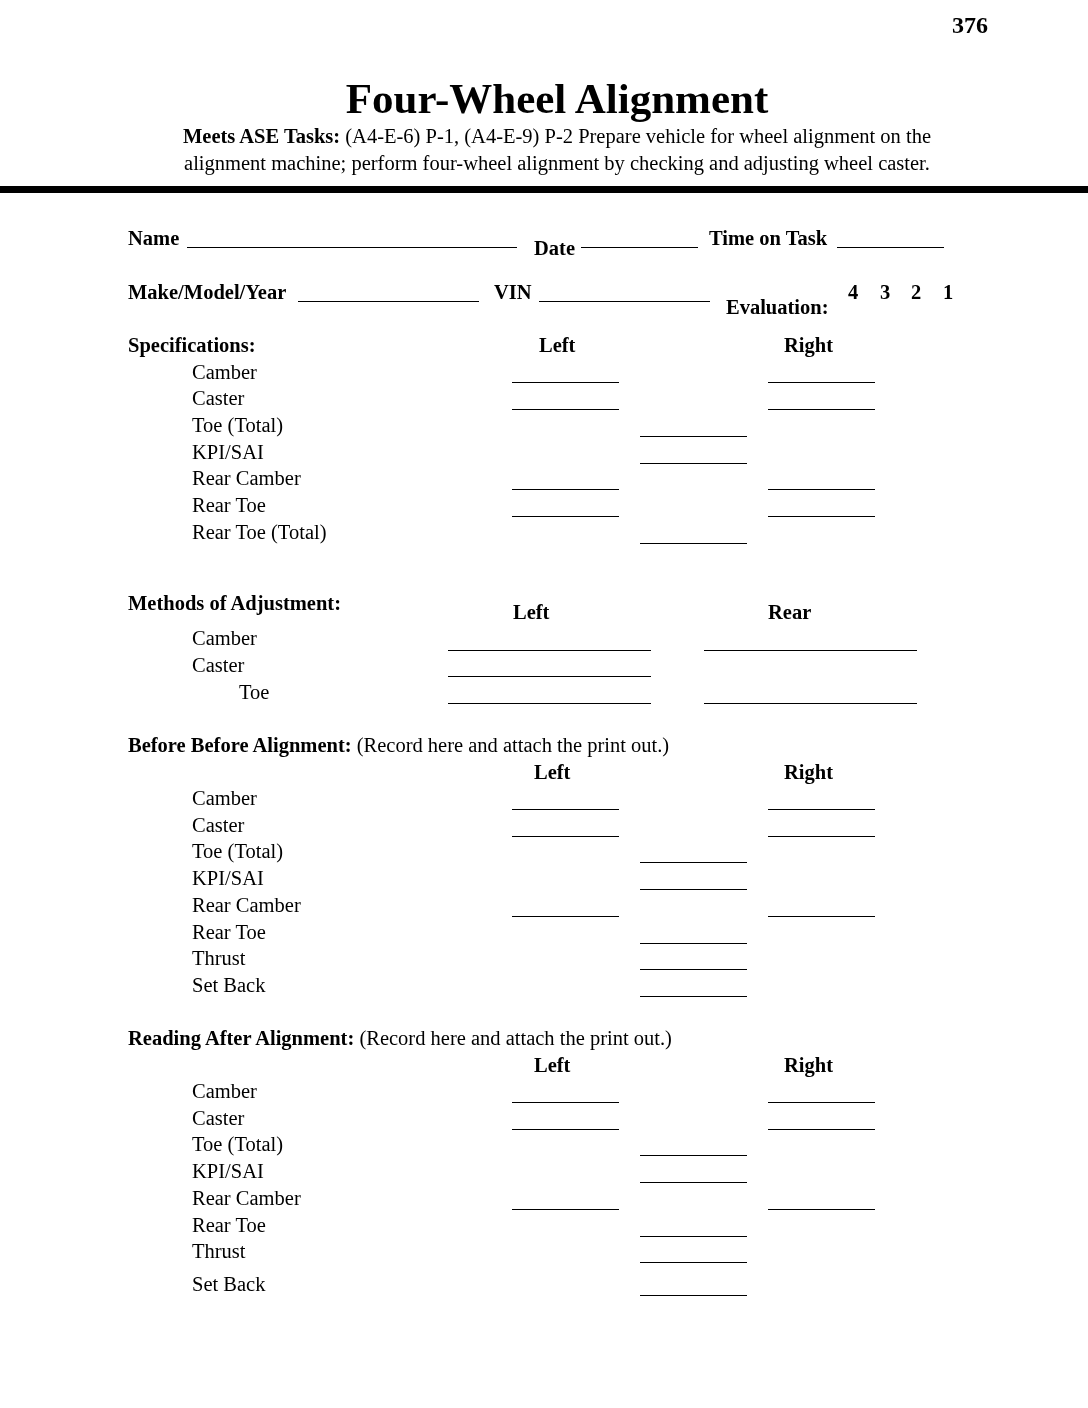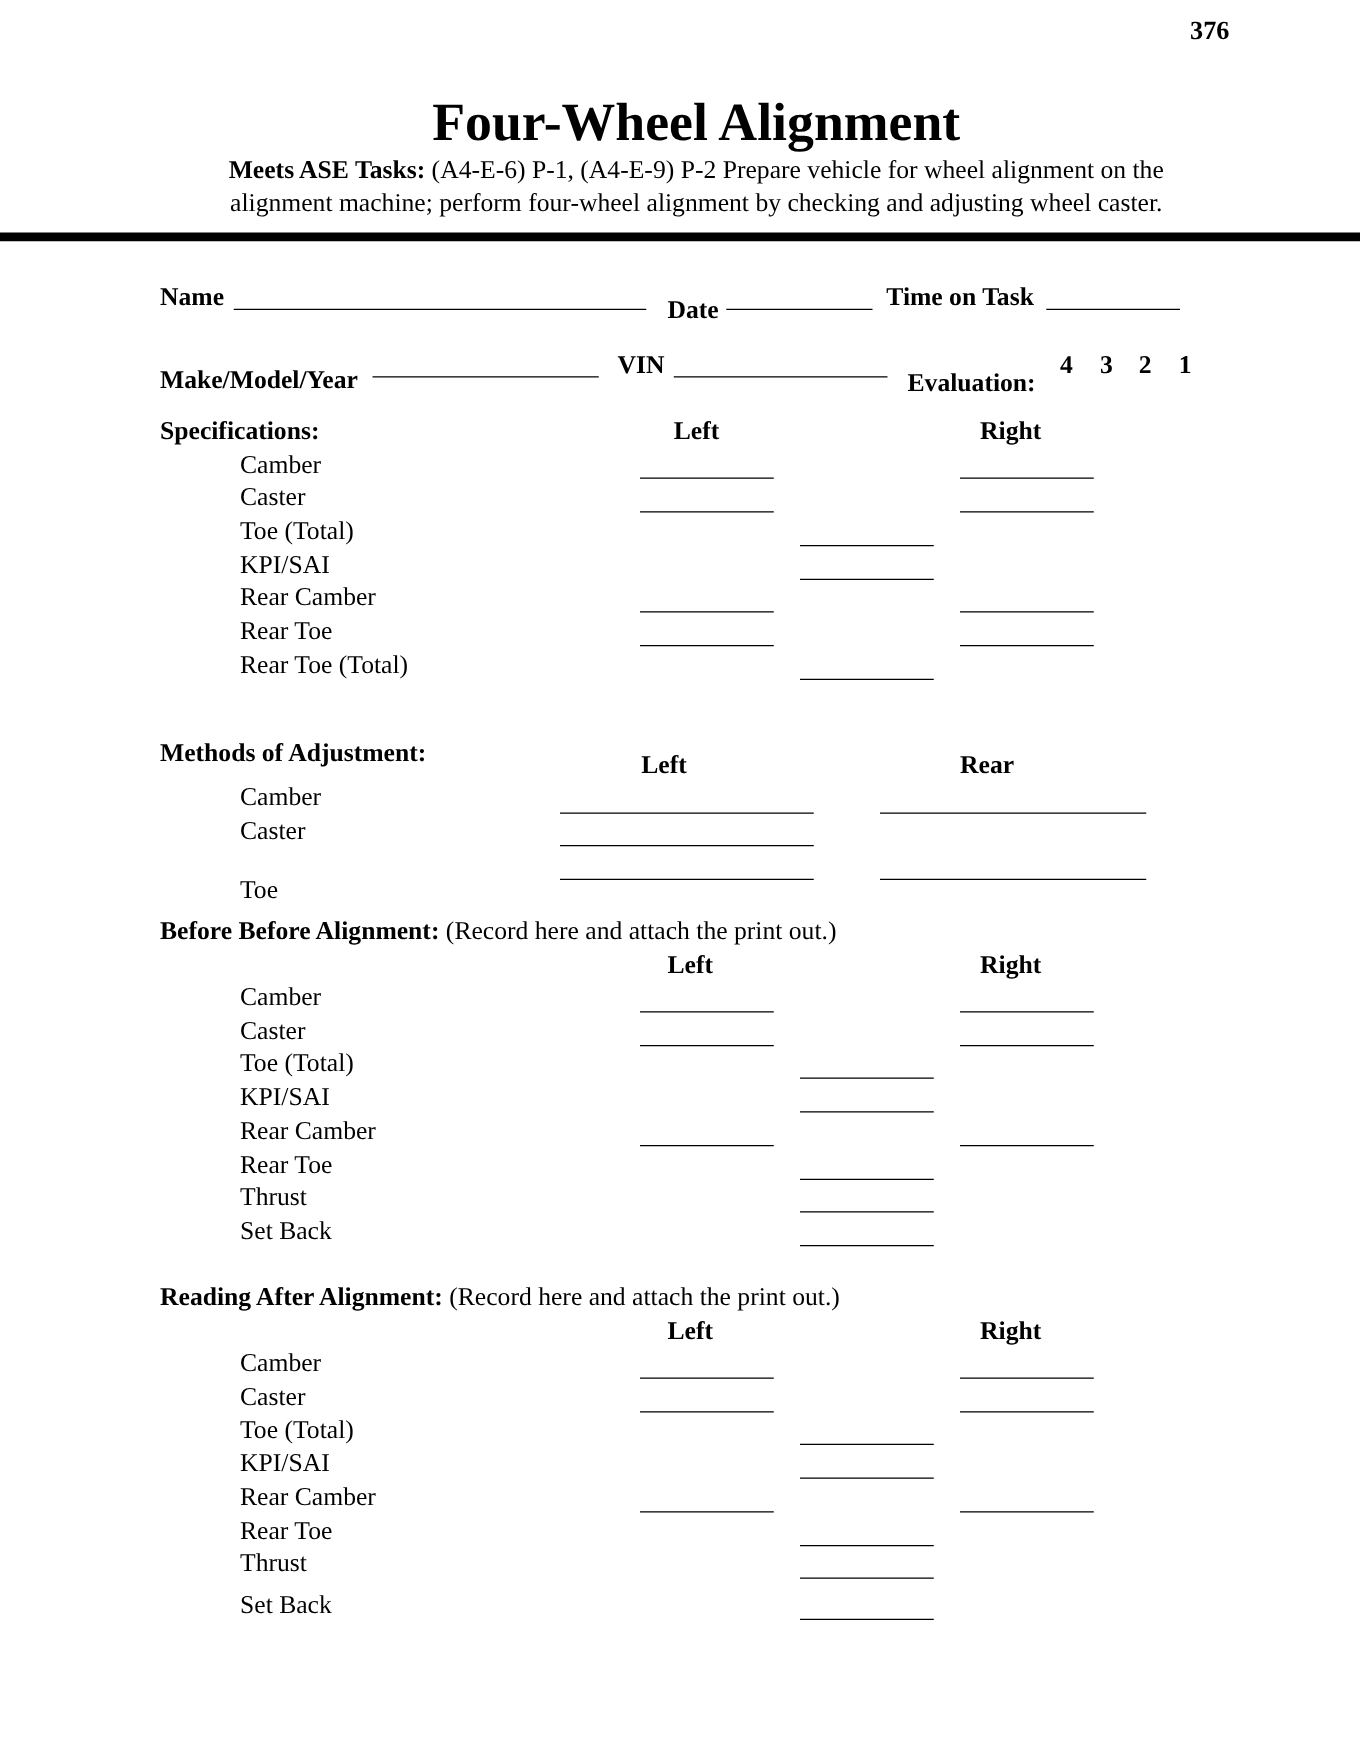--- a/index.html
+++ b/index.html
@@ -1,20 +1,20 @@
 <!DOCTYPE html>
 <html><head>
 <meta charset="utf-8">
 <style>
   html, body { margin: 0; padding: 0; background: #ffffff; }
   body { width: 1088px; height: 1408px; position: relative; overflow: hidden;
          font-family: "Liberation Serif", "DejaVu Serif", serif; color: #000; }
   .abs { position: absolute; white-space: nowrap; }
   .b { font-weight: bold; }
-  .page-num { top: 12px; left: 952px; font-size: 21px; font-weight: bold; }
+  .page-num { top: 12px; left: 952px; font-size: 24px; font-weight: bold; }
   .title { top: 74px; left: 0; width: 1114px; text-align: center; font-size: 43px; font-weight: bold; }
   .subtitle { left: 0; width: 1114px; text-align: center; font-size: 20.5px; }
   .rule { position: absolute; left: 0; top: 186px; width: 1088px; height: 7px; background: #000; }
   .f { font-size: 20.5px; }
   .line { position: absolute; height: 0; border-top: 1.3px solid #000; }
   .hdr { font-size: 20.5px; font-weight: bold; }
   .lbl { font-size: 20.5px; left: 192px; }
 </style>
 </head>
 <body>
@@ -25,21 +25,21 @@
 <div class="abs subtitle" style="top:152px;">alignment machine; perform four-wheel alignment by checking and adjusting wheel caster.</div>
 <div class="rule"></div>
 
 <div class="abs f b" style="top:227px;left:128px;">Name</div>
 <div class="line" style="top:247px;left:187px;width:330px;"></div>
 <div class="abs f b" style="top:237px;left:534px;">Date</div>
 <div class="line" style="top:247px;left:581px;width:117px;"></div>
 <div class="abs f b" style="top:227px;left:709px;">Time on Task</div>
 <div class="line" style="top:247px;left:837px;width:107px;"></div>
 
-<div class="abs f b" style="top:281px;left:128px;margin-top:12px;">Make/Model/Year</div>
+<div class="abs f b" style="top:281px;left:128px;">Make/Model/Year</div>
 <div class="line" style="top:301px;left:298px;width:181px;"></div>
 <div class="abs f b" style="top:281px;left:494px;">VIN</div>
 <div class="line" style="top:301px;left:539px;width:171px;"></div>
 <div class="abs f b" style="top:281px;left:726px;margin-top:15px;">Evaluation:</div>
 <div class="abs f b" style="top:281px;left:848px;">4</div>
 <div class="abs f b" style="top:281px;left:880px;">3</div>
 <div class="abs f b" style="top:281px;left:911px;">2</div>
 <div class="abs f b" style="top:281px;left:943px;">1</div>
 
 <div id="sections">
@@ -65,21 +65,21 @@
     <div class="abs lbl" style="top:521px;">Rear Toe (Total)</div>
     <div class="line" style="top:543px;left:640px;width:107px;"></div>
     <div class="abs hdr" style="top:592px;left:128px;">Methods of Adjustment:</div>
     <div class="abs hdr" style="top:601px;left:513px;">Left</div>
     <div class="abs hdr" style="top:601px;left:768px;">Rear</div>
     <div class="abs lbl" style="top:627px;">Camber</div>
     <div class="line" style="top:650px;left:448px;width:203px;"></div>
     <div class="line" style="top:650px;left:704px;width:213px;"></div>
     <div class="abs lbl" style="top:654px;">Caster</div>
     <div class="line" style="top:676px;left:448px;width:203px;"></div>
-    <div class="abs lbl" style="top:701px;">Toe</div>
+    <div class="abs lbl" style="top:681px;margin-left:47px;">Toe</div>
     <div class="line" style="top:703px;left:448px;width:203px;"></div>
     <div class="line" style="top:703px;left:704px;width:213px;"></div>
     <div class="abs f" style="top:734px;left:128px;"><span class="b">Before Before Alignment:</span><span> (Record here and attach the print out.)</span></div>
     <div class="abs hdr" style="top:761px;left:534px;">Left</div>
     <div class="abs hdr" style="top:761px;left:784px;">Right</div>
     <div class="abs lbl" style="top:787px;">Camber</div>
     <div class="line" style="top:809px;left:512px;width:107px;"></div>
     <div class="line" style="top:809px;left:768px;width:107px;"></div>
     <div class="abs lbl" style="top:813.7px;">Caster</div>
     <div class="line" style="top:836px;left:512px;width:107px;"></div>

